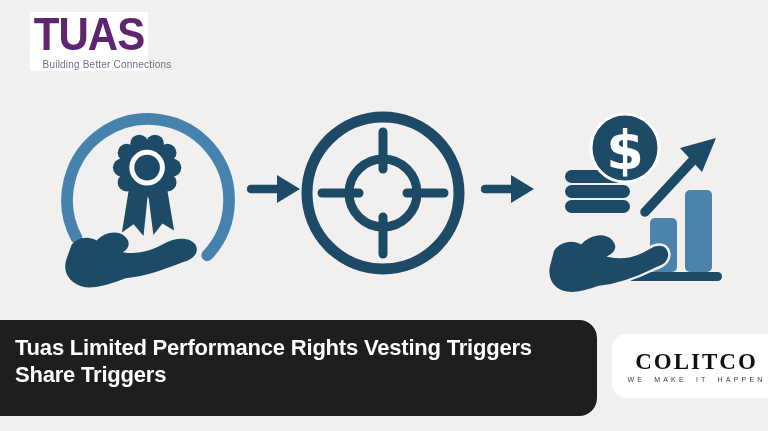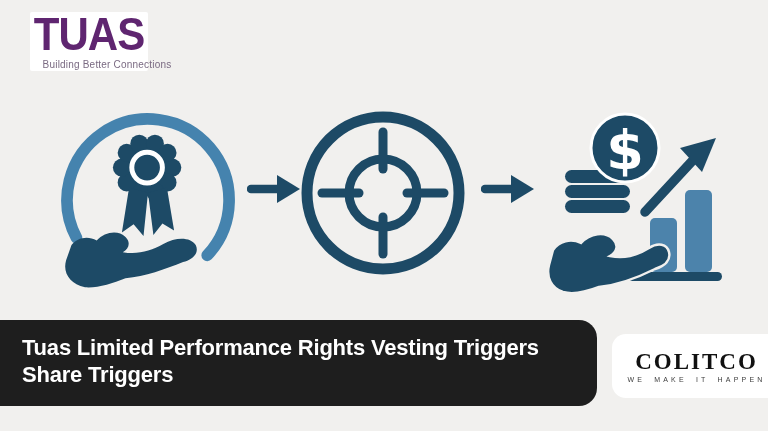--- a/index.html
+++ b/index.html
@@ -33,23 +33,23 @@
   .arrow-1{left:247px;top:171px;width:56px;height:36px;}
   .icon-target{left:301px;top:111px;width:164px;height:164px;}
   .arrow-2{left:481px;top:171px;width:56px;height:36px;}
   .icon-money{left:545px;top:100px;width:190px;height:195px;}
   .dollar-text{
     font-family:"DejaVu Sans","Liberation Sans",sans-serif;
     font-size:54px;font-weight:700;fill:#ffffff;
   }
   
   .banner{
-    position:absolute;left:0;top:320px;width:597px;height:86px;
+    position:absolute;left:0;top:320px;width:597px;height:96px;
     background:var(--banner-bg);border-radius:0 18px 18px 0;
-    padding:14px 20px 0 22px;
+    padding:14px 20px 0 15px;
   }
   .banner .line{
     display:block;color:var(--banner-text);font-size:22px;font-weight:700;
     line-height:27px;letter-spacing:-.2px;
   }
   
   .colitco-box{
     position:absolute;left:612px;top:334px;width:169px;height:64px;
     background:var(--logo-bg);border-radius:14px;
     display:flex;flex-direction:column;align-items:center;justify-content:center;

